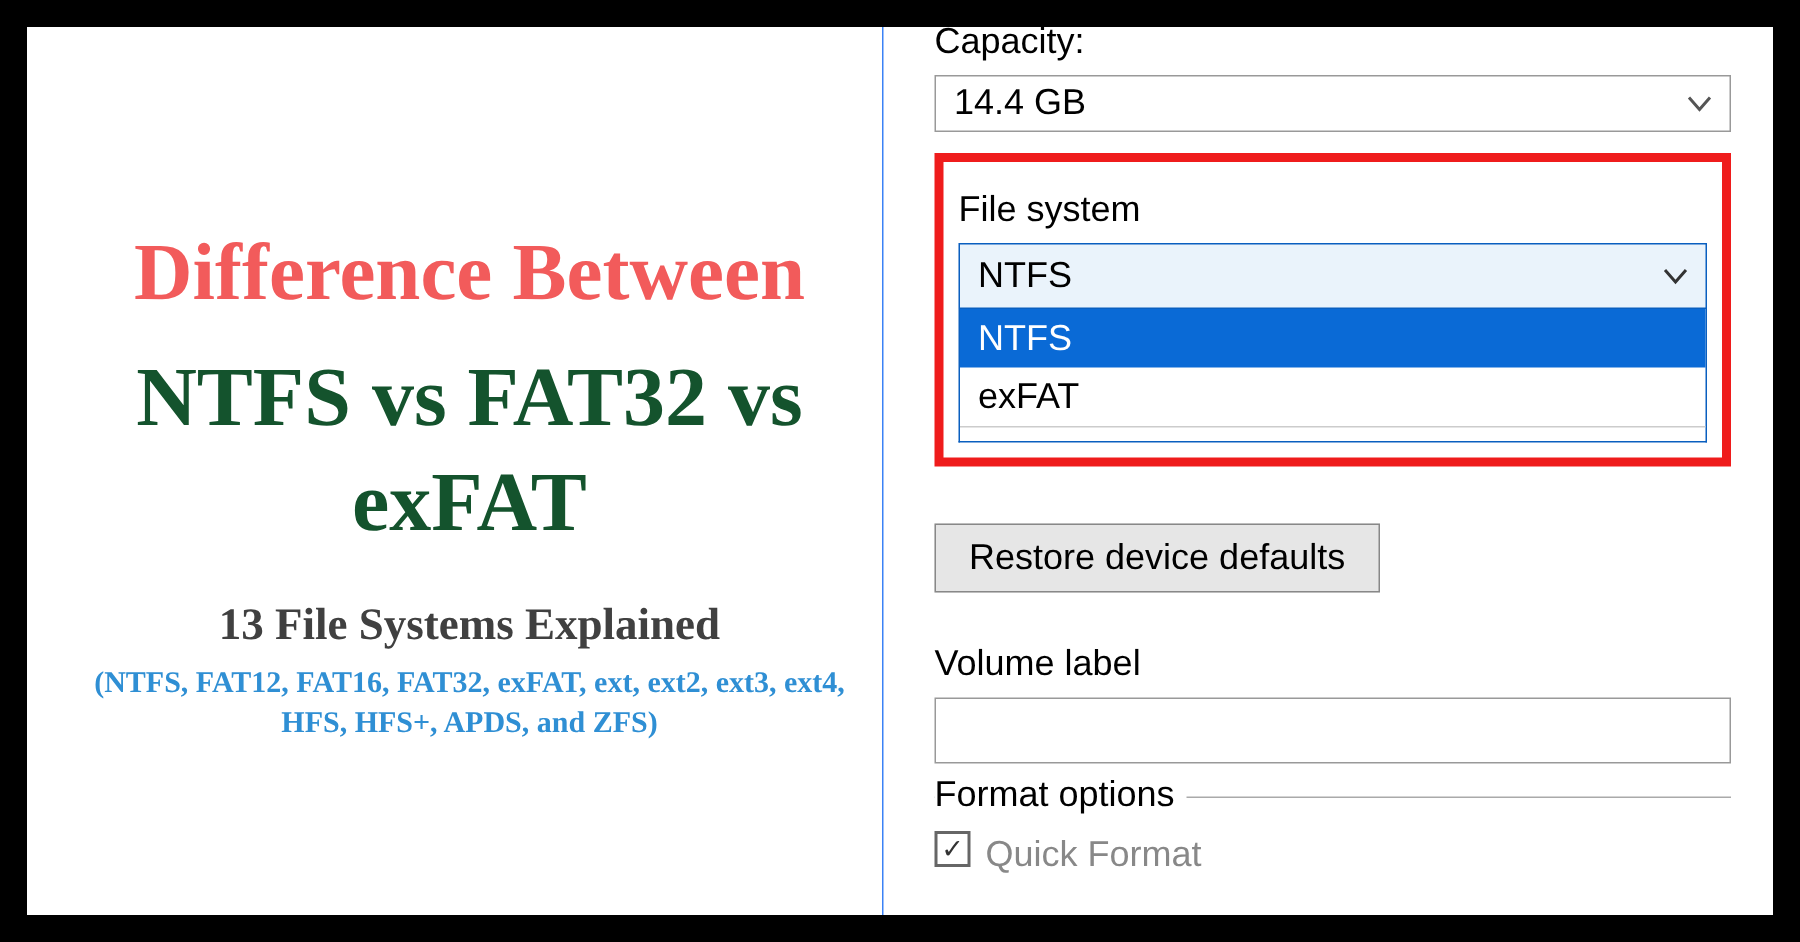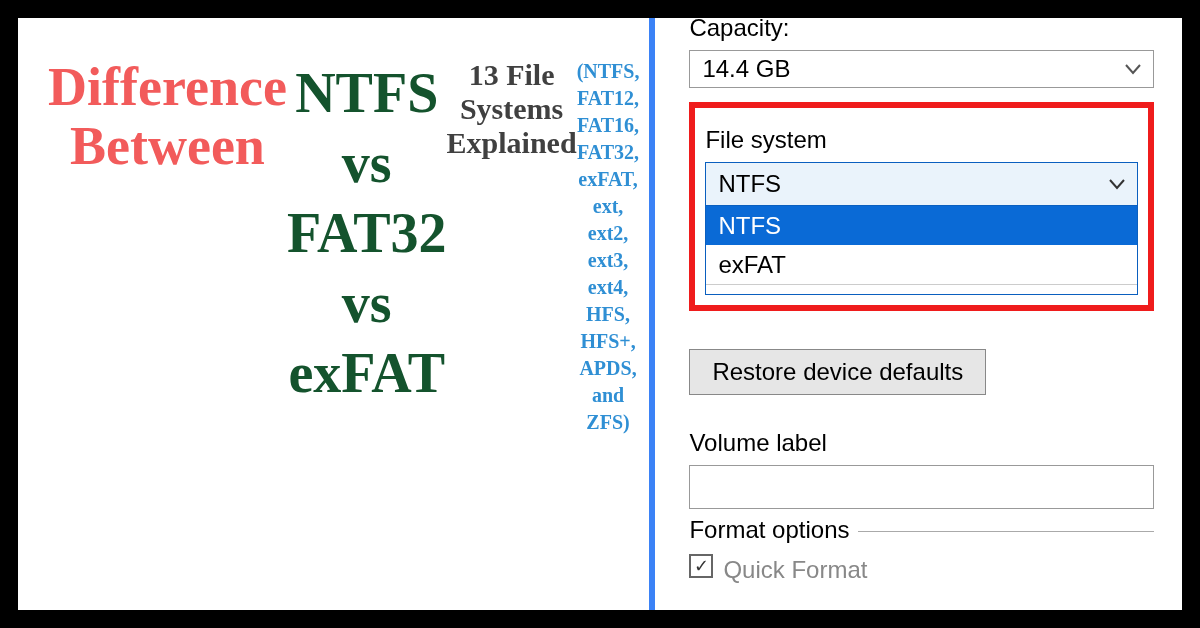--- a/index.html
+++ b/index.html
@@ -23,21 +23,21 @@
     background: #fff;
     display: flex;
     overflow: hidden;
   }
   
   .left {
     flex: 0 0 570px;
     padding: 40px 10px 20px 30px;
     text-align: center;
     display: flex;
-    flex-direction: row;
+    flex-direction: column;
     justify-content: center;
   }
   .headline1 {
     font-family: Georgia, "Times New Roman", serif;
     font-weight: 700;
     font-size: 54px;
     color: #f25b5b;
     line-height: 1.1;
     margin-bottom: 18px;
   }
@@ -62,21 +62,21 @@
     font-size: 20px;
     color: #2f8fd4;
     line-height: 1.35;
   }
 
   
   .right {
     flex: 1;
     position: relative;
     background: #fff;
-    border-left: 6px solid #3b82f6;
+    border-left: 1px solid #3b82f6;
     padding: 0 28px 0 34px;
     font-size: 24px;
     color: #000;
     overflow: hidden;
   }
   .field-label {
     font-size: 24px;
     color: #000;
     margin-top: 18px;
     margin-bottom: 8px;

